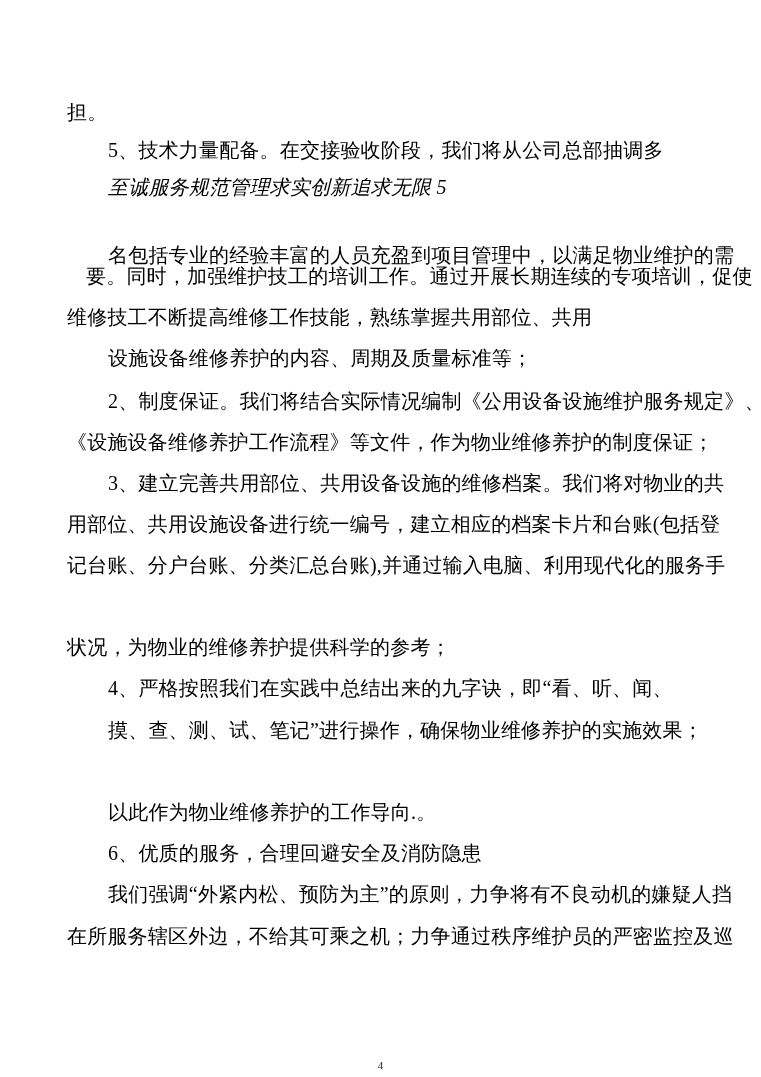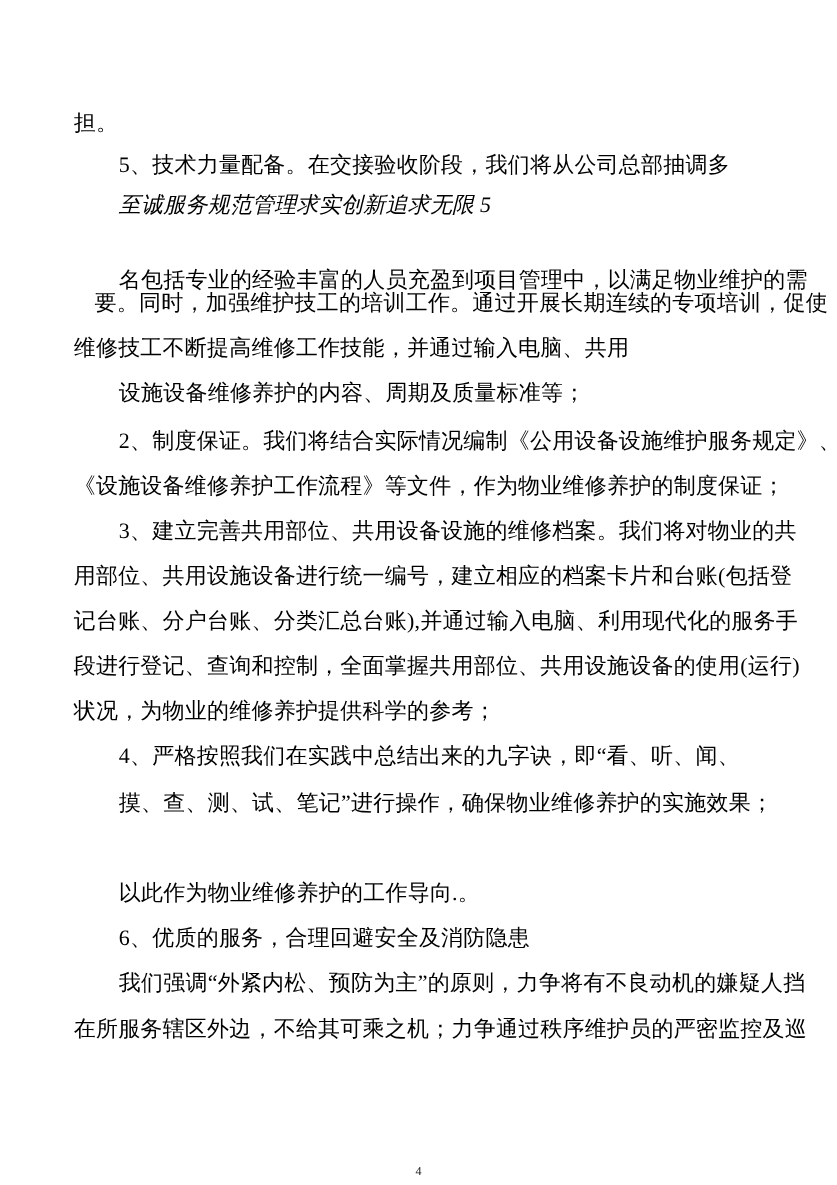--- a/index.html
+++ b/index.html
@@ -46,28 +46,27 @@
   </style>
 </head>
 <body>
 
 <div class="page">
   <div class="line" style="top:100px;">担。</div>
   <div class="line indent" style="top:138px;">5、技术力量配备。在交接验收阶段，我们将从公司总部抽调多</div>
   <div class="line indent" style="top:175px;font-style:italic;">至诚服务规范管理求实创新追求无限 5</div>
   <div class="line indent" style="top:223px;margin-top:20px;">名包括专业的经验丰富的人员充盈到项目管理中，以满足物业维护的需</div>
   <div class="line" style="top:264px;margin-left:19px;">要。同时，加强维护技工的培训工作。通过开展长期连续的专项培训，促使</div>
-  <div class="line" style="top:305px;">维修技工不断提高维修工作技能，并通过输入电脑、共用</div>
+  <div class="line" style="top:305px;">维修技工不断提高维修工作技能，熟练掌握共用部位、共用</div>
   <div class="line indent" style="top:346px;">设施设备维修养护的内容、周期及质量标准等；</div>
   <div class="line indent" style="top:389px;">2、制度保证。我们将结合实际情况编制《公用设备设施维护服务规定》、</div>
   <div class="line" style="top:430px;">《设施设备维修养护工作流程》等文件，作为物业维修养护的制度保证；</div>
   <div class="line indent" style="top:471px;">3、建立完善共用部位、共用设备设施的维修档案。我们将对物业的共</div>
   <div class="line" style="top:553px;">记台账、分户台账、分类汇总台账),并通过输入电脑、利用现代化的服务手</div>
   <div class="line" style="top:512px;">用部位、共用设施设备进行统一编号，建立相应的档案卡片和台账(包括登</div>
-  <div class="line" style="top:594px;">段进行登记、查询和控制，全面掌握共用部位、共用设施设备的使用(运行)</div>
   <div class="line" style="top:635px;">状况，为物业的维修养护提供科学的参考；</div>
   <div class="line indent" style="top:676px;">4、严格按照我们在实践中总结出来的九字诀，即“看、听、闻、</div>
   <div class="line indent" style="top:718px;">摸、查、测、试、笔记”进行操作，确保物业维修养护的实施效果；</div>
   <div class="line indent" style="top:800px;">以此作为物业维修养护的工作导向.。</div>
   <div class="line indent" style="top:841px;">6、优质的服务，合理回避安全及消防隐患</div>
   <div class="line indent" style="top:882px;">我们强调“外紧内松、预防为主”的原则，力争将有不良动机的嫌疑人挡</div>
   <div class="line" style="top:924px;">在所服务辖区外边，不给其可乘之机；力争通过秩序维护员的严密监控及巡</div>
 
   <div class="page-number">4</div>
 </div>

